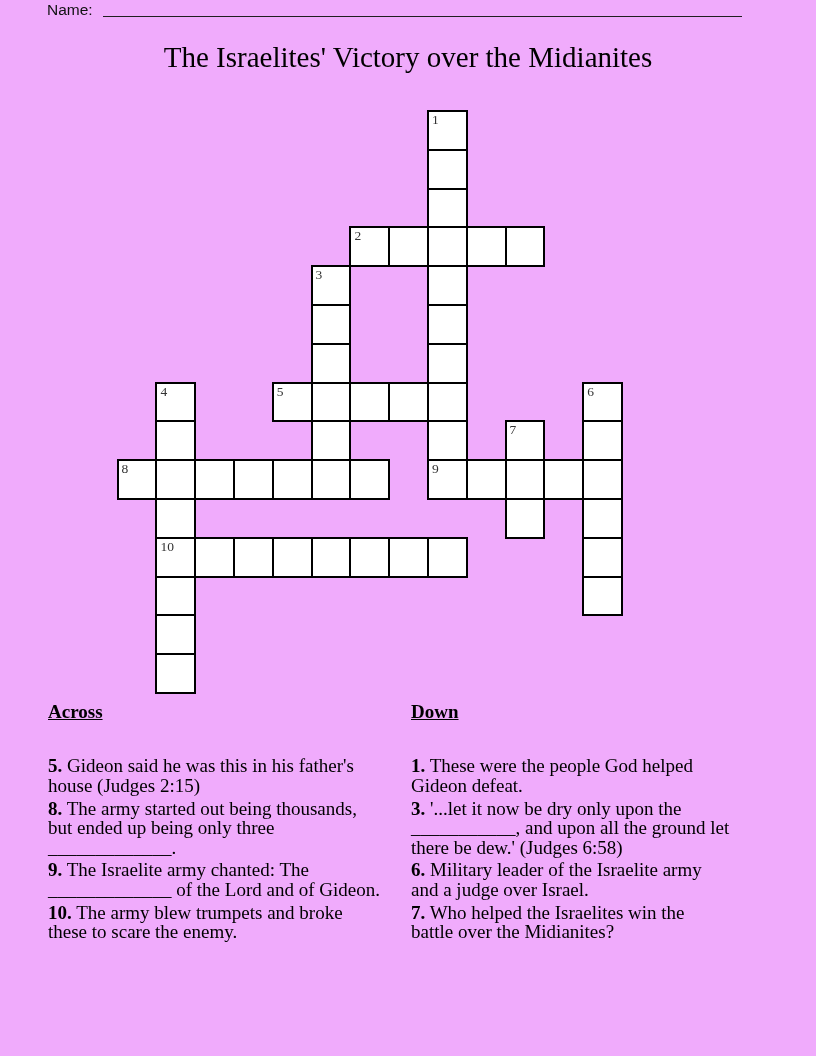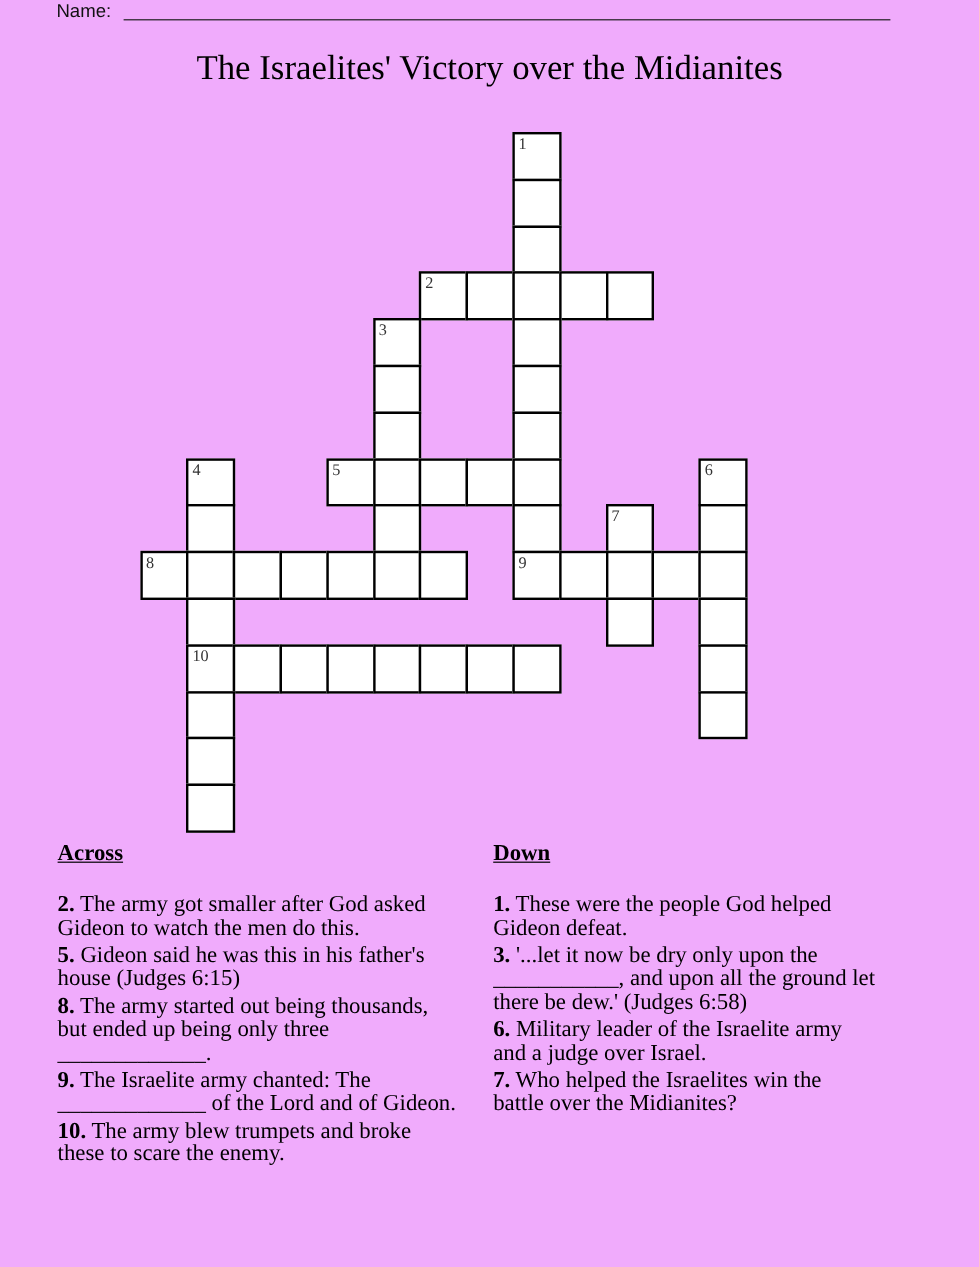--- a/index.html
+++ b/index.html
@@ -31,21 +31,21 @@
   .cellnum {
     position:absolute; top:0px; left:3px;
     font-size:13.5px; line-height:1.15; color:#333;
     font-family:"Liberation Serif", serif;
   }
   
   .clues { position:absolute; top:702px; font-size:19px; line-height:19.4px; }
   .clues.across { left:48px;  width:360px; }
   .clues.down   { left:411px; width:354px; }
   .clues h2 {
-    margin:0 0 4px 0; font-size:19px; font-weight:bold;
+    margin:0 0 16px 0; font-size:19px; font-weight:bold;
     text-decoration:underline; display:inline-block; line-height:19.4px;
   }
   .clues .hdr-wrap { margin:0; }
   .clue { margin:0 0 3.5px 0; }
   .clue b { font-weight:bold; }
   .clue-text { white-space:pre-line; }
 </style>
 </head>
 <body>
 
@@ -129,24 +129,22 @@
       <div class="cell" style="left: 582.2px; top: 536.8px; height: 40.8px; width: 40.8px;"></div>
       <div class="cell" style="left: 155.4px; top: 575.6px; height: 40.8px; width: 40.8px;"></div>
       <div class="cell" style="left: 582.2px; top: 575.6px; height: 40.8px; width: 40.8px;"></div>
       <div class="cell" style="left: 155.4px; top: 614.4px; height: 40.8px; width: 40.8px;"></div>
       <div class="cell" style="left: 155.4px; top: 653.2px; height: 40.8px; width: 40.8px;"></div>
     </div>
 
   <div class="clues across">
     <p class="hdr-wrap"></p><h2>Across</h2><p></p>
     <div class="clue-list">
-        <p class="clue"><b>2.</b> <span class="clue-text">The army got smaller after God asked
-Gideon to watch the men do this.</span></p>
         <p class="clue"><b>5.</b> <span class="clue-text">Gideon said he was this in his father's
-house (Judges 6:15)</span></p>
+house (Judges 2:15)</span></p>
         <p class="clue"><b>8.</b> <span class="clue-text">The army started out being thousands,
 but ended up being only three
 _____________.</span></p>
         <p class="clue"><b>9.</b> <span class="clue-text">The Israelite army chanted: The
 _____________ of the Lord and of Gideon.</span></p>
         <p class="clue"><b>10.</b> <span class="clue-text">The army blew trumpets and broke
 these to scare the enemy.</span></p>
       </div>
   </div>
 

